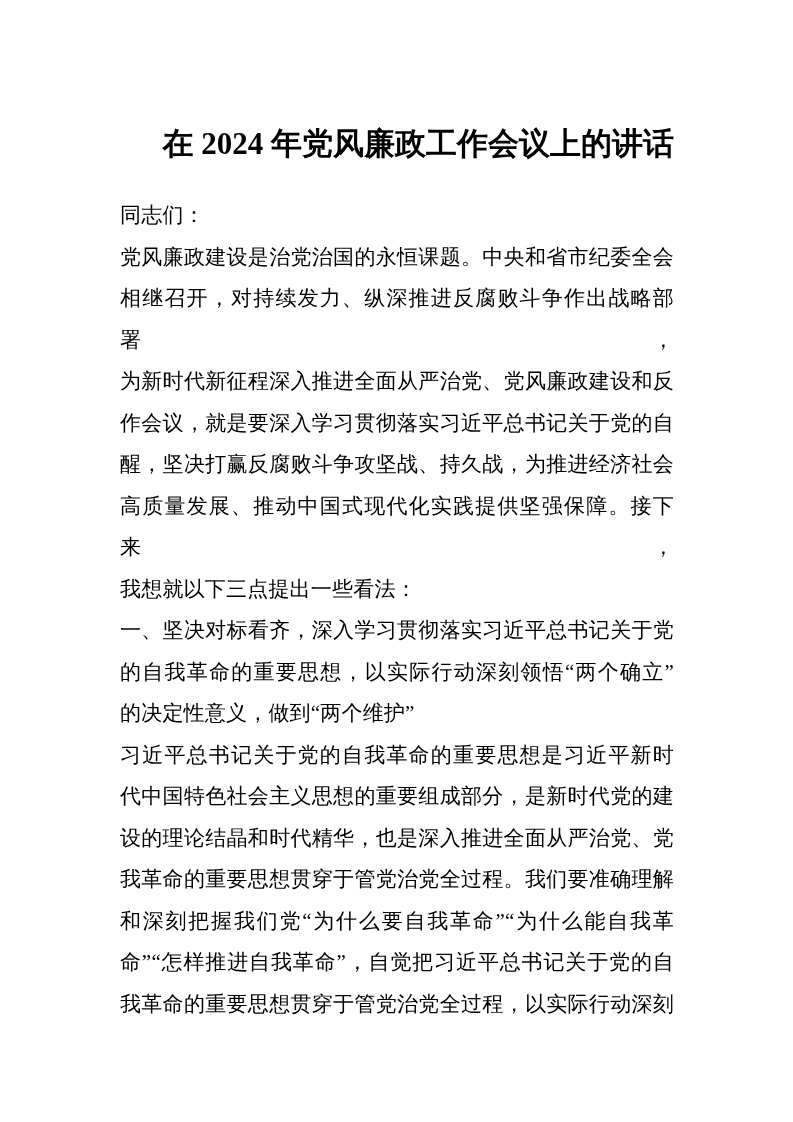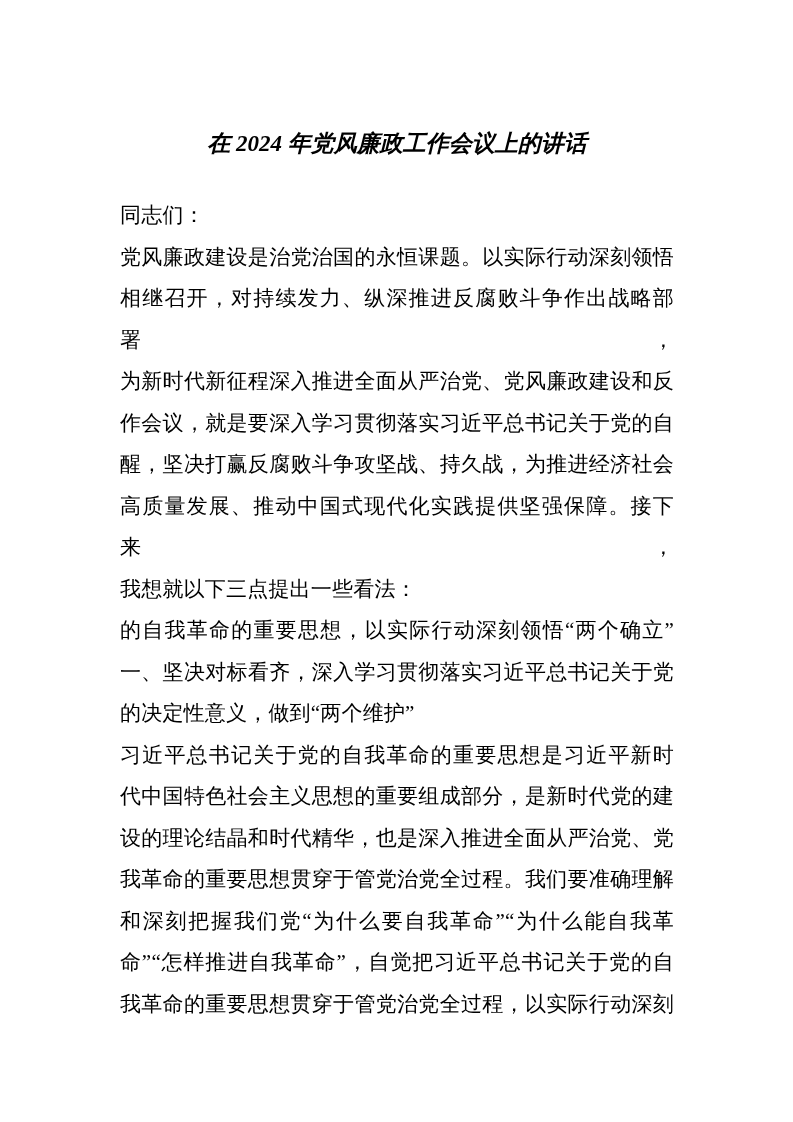--- a/index.html
+++ b/index.html
@@ -12,27 +12,26 @@
     width: 793px;
     height: 1122px;
     box-sizing: border-box;
     background: #ffffff;
     color: #000000;
     padding: 122px 119px 0 120px;
     overflow: hidden;
     font-family: "Liberation Serif", "DejaVu Serif", serif;
   }
   .doc-title {
-    font-size: 23px;
+    font-size: 31px;
     line-height: 44px;
     font-weight: bold;
-    text-align: center;
+    text-align: right;
     margin: 0 0 29px 0;
     white-space: nowrap;
-    font-style: italic;
   }
   .paragraph {
     margin: 0;
     padding: 0;
   }
   .line {
     font-size: 21px;
     line-height: 41.5px;
     letter-spacing: 0.2px;
     text-align: left;
@@ -50,32 +49,32 @@
 
 <div class="page">
 
   <h1 class="doc-title">在 2024 年党风廉政工作会议上的讲话</h1>
 
   <div class="paragraph">
     <div class="line">同志们：</div>
   </div>
 
   <div class="paragraph">
-    <div class="line fill">党风廉政建设是治党治国的永恒课题。以实际行动深刻领悟</div>
+    <div class="line fill">党风廉政建设是治党治国的永恒课题。中央和省市纪委全会</div>
     <div class="line fill">相继召开，对持续发力、纵深推进反腐败斗争作出战略部署，</div>
     <div class="line fill">为新时代新征程深入推进全面从严治党、党风廉政建设和反</div>
     <div class="line fill">作会议，就是要深入学习贯彻落实习近平总书记关于党的自</div>
     <div class="line fill">醒，坚决打赢反腐败斗争攻坚战、持久战，为推进经济社会</div>
     <div class="line fill">高质量发展、推动中国式现代化实践提供坚强保障。接下来，</div>
     <div class="line">我想就以下三点提出一些看法：</div>
   </div>
 
   <div class="paragraph">
+    <div class="line fill">一、坚决对标看齐，深入学习贯彻落实习近平总书记关于党</div>
     <div class="line fill">的自我革命的重要思想，以实际行动深刻领悟“两个确立”</div>
-    <div class="line fill">一、坚决对标看齐，深入学习贯彻落实习近平总书记关于党</div>
     <div class="line">的决定性意义，做到“两个维护”</div>
   </div>
 
   <div class="paragraph">
     <div class="line fill">习近平总书记关于党的自我革命的重要思想是习近平新时</div>
     <div class="line fill">代中国特色社会主义思想的重要组成部分，是新时代党的建</div>
     <div class="line fill">设的理论结晶和时代精华，也是深入推进全面从严治党、党</div>
     <div class="line fill">我革命的重要思想贯穿于管党治党全过程。我们要准确理解</div>
     <div class="line fill">和深刻把握我们党“为什么要自我革命”“为什么能自我革</div>
     <div class="line fill">命”“怎样推进自我革命”，自觉把习近平总书记关于党的自</div>

